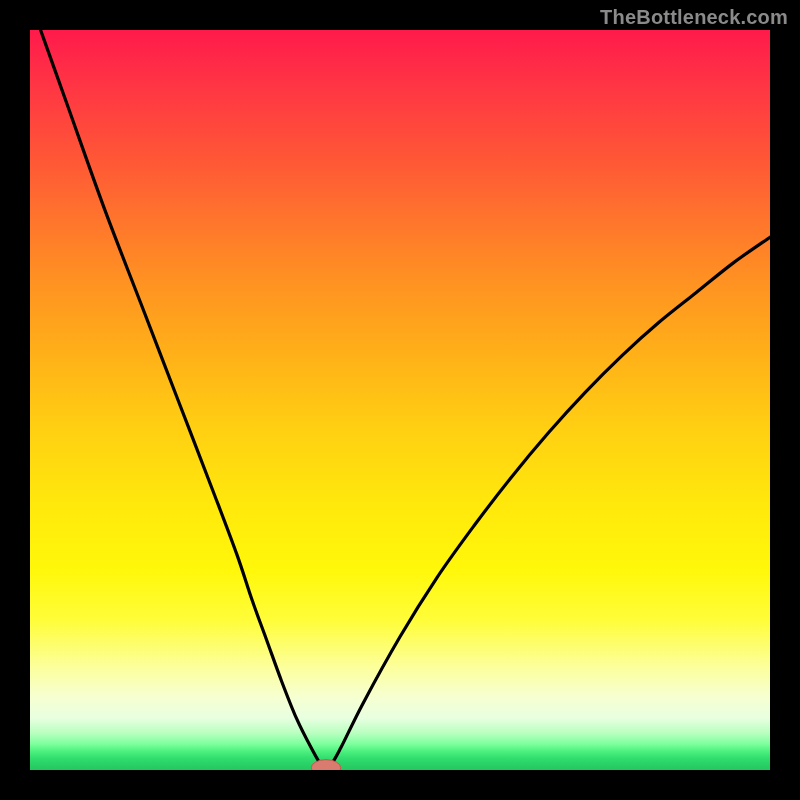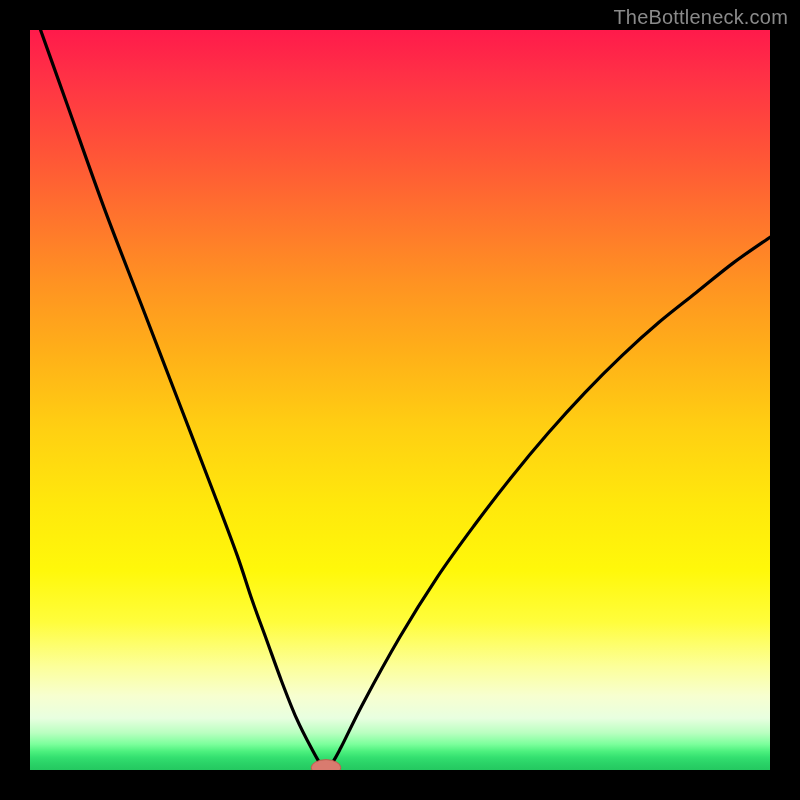--- a/index.html
+++ b/index.html
@@ -57,21 +57,21 @@
     width: 740px;
     height: 740px;
     display: block;
   }
   .watermark {
     position: absolute;
     top: 6px;
     right: 12px;
     color: #8a8a8a;
     font-size: 20px;
-    font-weight: 400;
+    font-weight: 700;
     letter-spacing: 0.2px;
   }
 </style>
 </head>
 <body>
 
 <div class="frame">
   <div class="watermark">TheBottleneck.com</div>
 
   <div class="plot">

